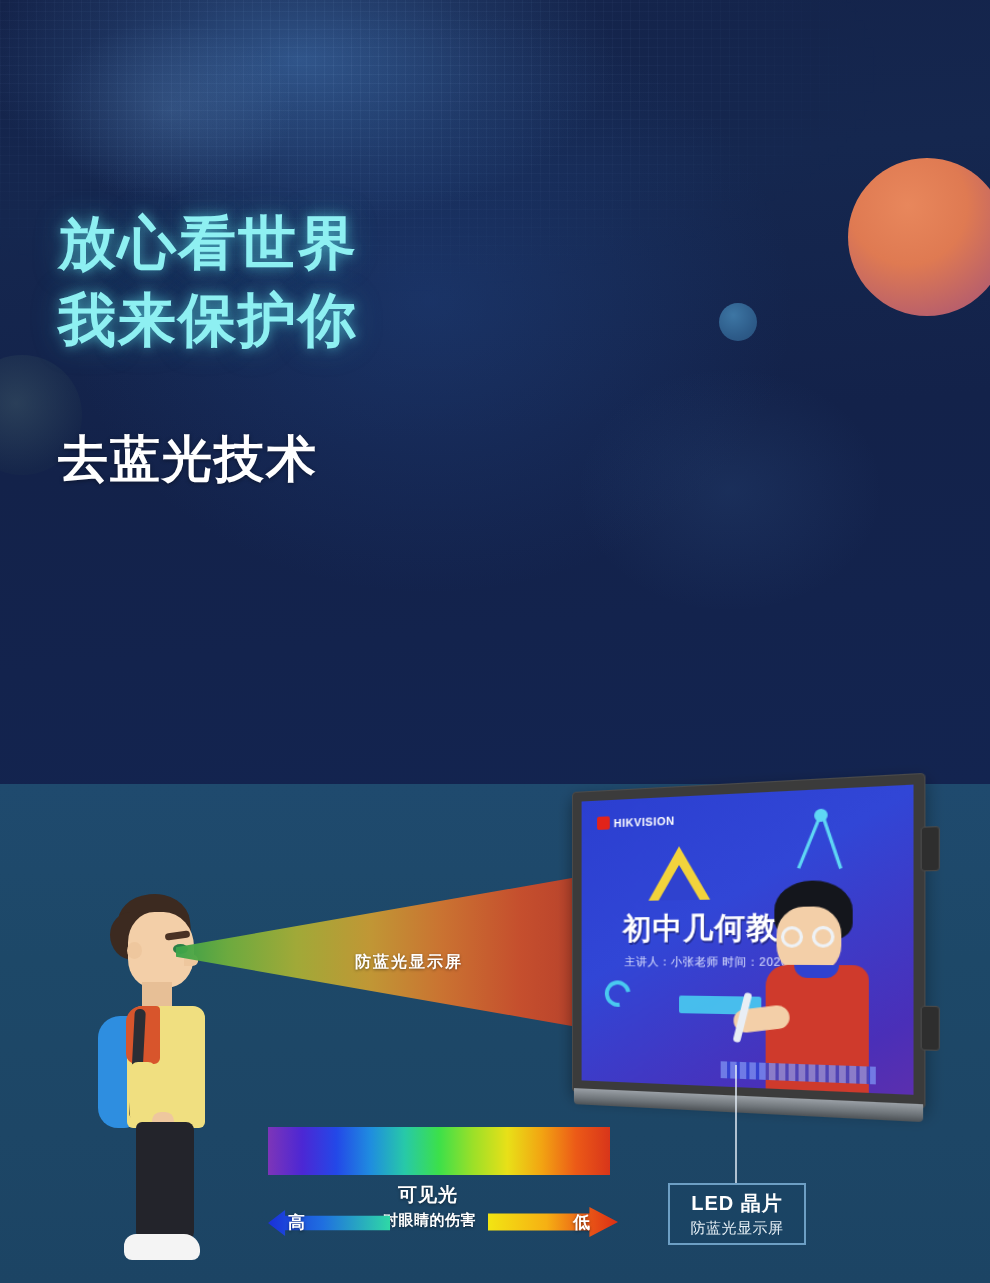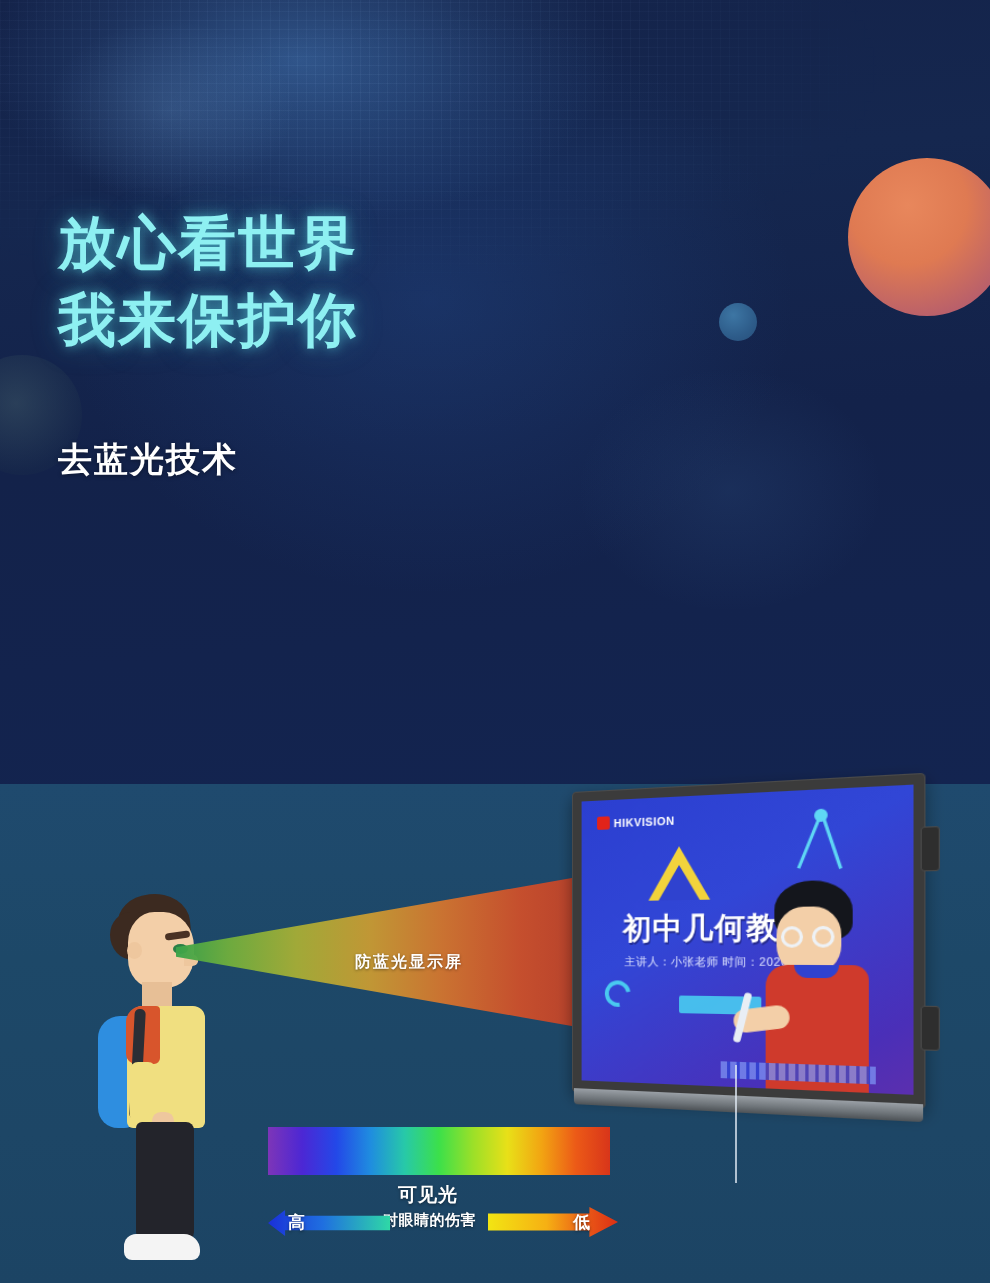--- a/index.html
+++ b/index.html
@@ -56,22 +56,22 @@
 
   .headline {
     position: absolute; left: 58px; top: 205px;
     color: #8ef0f2;
     font-size: 58px; font-weight: bold; line-height: 1.32;
     letter-spacing: 2px;
     text-shadow: 0 0 12px rgba(100,235,240,0.55), 0 0 30px rgba(70,200,220,0.35);
     white-space: pre-line;
   }
   .subhead {
-    position: absolute; left: 58px; top: 437px;
-    color: #ffffff; font-size: 34px; font-weight: bold; letter-spacing: 2px;
+    position: absolute; left: 58px; top: 426px;
+    color: #ffffff; font-size: 50px; font-weight: bold; letter-spacing: 2px;
     text-shadow: 0 1px 4px rgba(0,0,0,.4);
   }
   .bodytext {
     position: absolute; left: 58px; top: 525px; width: 890px;
     color: #eaf1fa; font-size: 32px; line-height: 1.78; letter-spacing: 1px;
     white-space: pre-line;
     text-shadow: 0 1px 3px rgba(0,0,0,.35);
   }
 
   
@@ -380,20 +380,24 @@
       <div class="sboy-body"></div>
       <div class="sboy-collar"></div>
       <div class="sboy-arm"></div>
       <div class="sboy-pen"></div>
       <div class="keyboard"></div>
     </div>
     <div class="display-stand"></div>
   </div>
 
   <div class="leader-line"></div>
+  <div class="callout">
+    <div class="callout-l1">LED 晶片</div>
+    <div class="callout-l2">防蓝光显示屏</div>
+  </div>
 
   <div class="spectrum"></div>
   <div class="visible-label">可见光</div>
   <div class="harm-label">对眼睛的伤害</div>
   <div class="arrow-left"></div>
   <div class="arrow-left-label">高</div>
   <div class="arrow-right"></div>
   <div class="arrow-right-label">低</div>
 
 </div>

